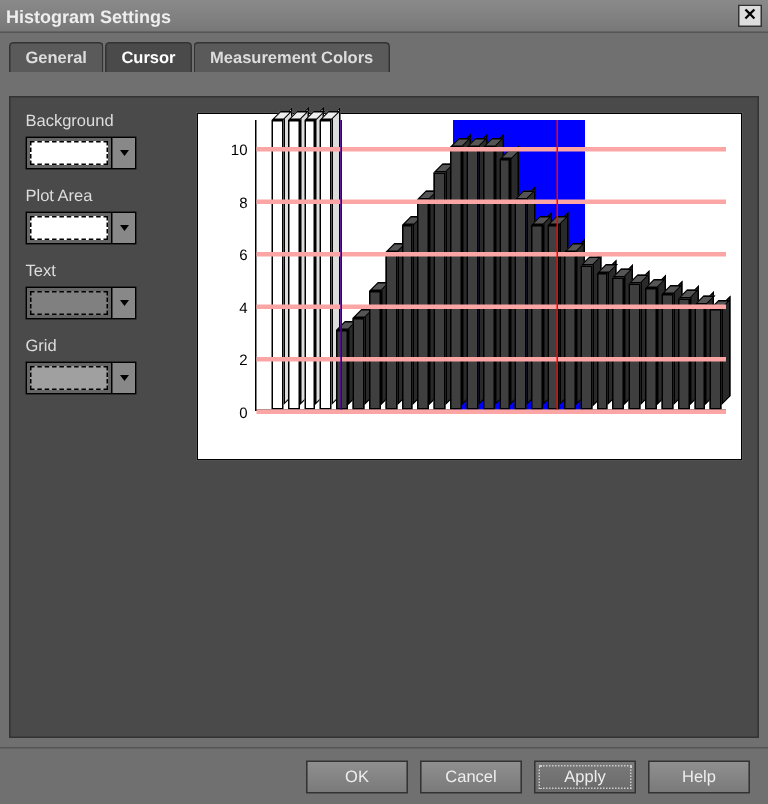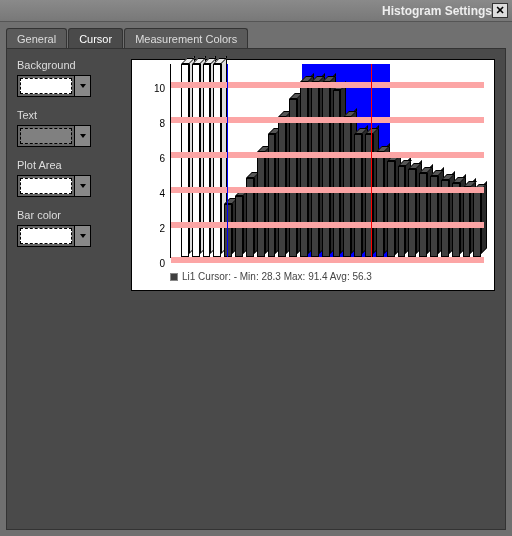--- a/index.html
+++ b/index.html
@@ -21,40 +21,41 @@
 .titlebar {
   height: 22px;
   background: linear-gradient(#8a8a8a,#787878);
   display: flex;
   align-items: center;
   padding: 0 4px;
   color: #eee;
   font-weight: bold;
   border-bottom: 1px solid #555;
 }
-.titlebar .title { flex: 1; font-size: 12px; text-align: right; }
+.titlebar .title { flex: 1; font-size: 12px; }
 .titlebar .close {
   width: 16px; height: 15px;
   background: #ddd;
   border: 1px solid #333;
   display: flex; align-items: center; justify-content: center;
   color: #000; font-weight: bold; font-size: 11px; line-height: 1;
   cursor: pointer;
 }
 .content {
   flex: 1;
   padding: 6px;
   background: #707070;
   display: flex;
   flex-direction: column;
 }
 .tabs {
   display: flex;
   gap: 0;
-  margin-bottom: 0;
+  margin-bottom: 16px;
+  font-weight: bold;
 }
 .tab {
   padding: 4px 10px 3px;
   background: #5a5a5a;
   color: #ddd;
   border: 1px solid #333;
   border-bottom: none;
   border-radius: 3px 3px 0 0;
   margin-right: 1px;
   cursor: pointer;
@@ -127,21 +128,21 @@
   padding: 4px 6px 4px 4px;
 }
 .plot {
   position: absolute;
   top: 4px; left: 38px; right: 10px; bottom: 32px;
   border-left: 1px solid #000;
   border-bottom: 1px solid #000;
 }
 .gridline-h {
   position: absolute; left: 0; right: 0;
-  border-top: 6px solid #fca5a5;
+  border-top: 3px solid #fca5a5;
 }
 .tick-label {
   position: absolute;
   right: 100%;
   transform: translate(-6px,-50%);
   font-size: 10px;
   color: #000;
 }
 .threshold-band {
   position: absolute;
@@ -264,46 +265,46 @@
             <div class="color-picker">
               <div class="swatch-wrap">
                 <div class="swatch" style="background:#ffffff"></div>
               </div>
               <div class="dropdown-btn">
                 <span class="chevron"></span>
               </div>
             </div>
           </div>
           <div class="setting">
+            <label>Plot Area</label>
+            <div class="color-picker">
+              <div class="swatch-wrap">
+                <div class="swatch" style="background:#ffffff"></div>
+              </div>
+              <div class="dropdown-btn">
+                <span class="chevron"></span>
+              </div>
+            </div>
+          </div>
+          <div class="setting">
             <label>Text</label>
             <div class="color-picker">
               <div class="swatch-wrap">
                 <div class="swatch" style="background:#808080"></div>
               </div>
               <div class="dropdown-btn">
                 <span class="chevron"></span>
               </div>
             </div>
           </div>
           <div class="setting">
-            <label>Plot Area</label>
+            <label>Grid</label>
             <div class="color-picker">
               <div class="swatch-wrap">
-                <div class="swatch" style="background:#ffffff"></div>
-              </div>
-              <div class="dropdown-btn">
-                <span class="chevron"></span>
-              </div>
-            </div>
-          </div>
-          <div class="setting">
-            <label>Bar color</label>
-            <div class="color-picker">
-              <div class="swatch-wrap">
-                <div class="swatch" style="background:#ffffff"></div>
+                <div class="swatch" style="background:#a0a0a0"></div>
               </div>
               <div class="dropdown-btn">
                 <span class="chevron"></span>
               </div>
             </div>
           </div>
         </div>
 
       <div class="chart-area">
         <div class="plot">
@@ -468,21 +469,23 @@
             <div class="gridline-h" style="top: 27.2727%;">
               <span class="tick-label">8</span>
             </div>
             <div class="gridline-h" style="top: 9.09091%;">
               <span class="tick-label">10</span>
             </div>
             <div class="limit-line" style="left: 18%;"></div>
             <div class="limit-line" style="left: 64%;"></div>
             <div class="cursor-line" style="left: 18%;"></div>
           </div>
-        <div class="legend">
-          <span class="sq"></span>
-          <span>Li1 Cursor: - Min: 28.3 Max: 91.4 Avg: 56.3</span>
-        </div>
       </div>
     </div>
   </div>
 
+  <div class="footer">
+    <button class="btn">OK</button>
+    <button class="btn">Cancel</button>
+    <button class="btn focused">Apply</button>
+    <button class="btn">Help</button>
+  </div>
 </div>
 
 </body></html>

